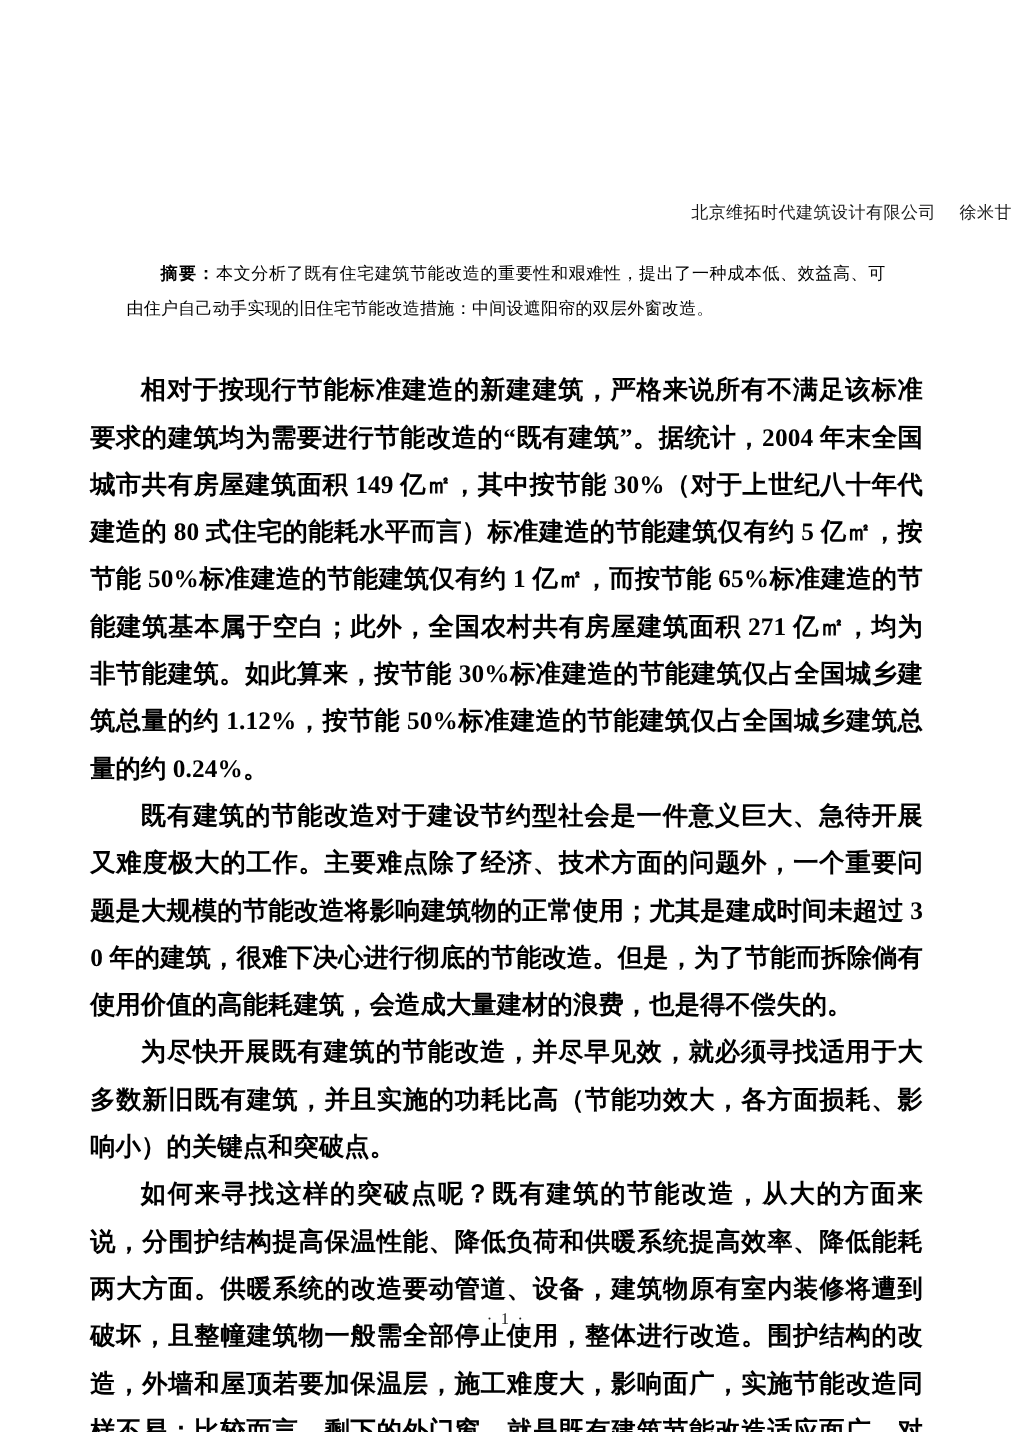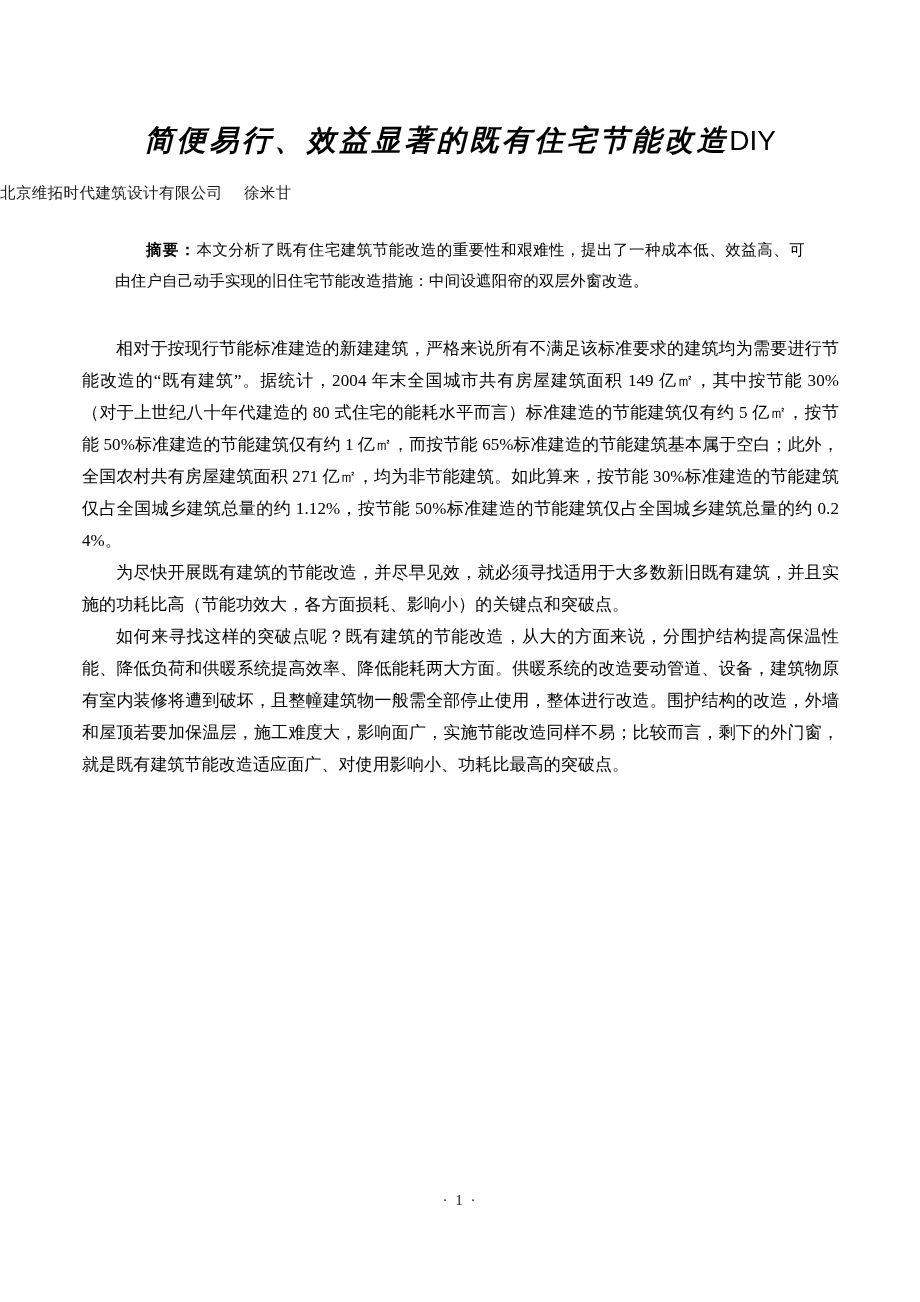--- a/index.html
+++ b/index.html
@@ -47,21 +47,21 @@
     font-weight: 400;
     letter-spacing: 0px;
     font-size: 28px;
   }
 
   .byline {
     position: absolute;
     left: 0;
     top: 183px;
     width: 920px;
-    text-align: left;
+    text-align: right;
     font-family: "Liberation Serif", "DejaVu Serif", serif;
     font-size: 15.5px;
     letter-spacing: 0.4px;
     color: #1a1a1a;
     white-space: pre;
   }
 
   
   .abstract {
     position: absolute;
@@ -82,55 +82,54 @@
 
   
   .body-text {
     position: absolute;
     left: 82px;
     top: 333px;
     width: 757px;
   }
   .body-text p {
     margin: 0;
-    font-size: 17px;
-    line-height: 32px;
+    font-size: 23px;
+    line-height: 43px;
     text-align: justify;
     text-justify: inter-ideograph;
     text-indent: 2em;
     letter-spacing: 0.1px;
     word-break: break-all;
+    font-weight: bold;
   }
 
   
   .footer {
     position: absolute;
     left: 0;
     top: 1192px;
     width: 920px;
     text-align: center;
     font-size: 15px;
     letter-spacing: 2px;
     color: #222;
   }
 </style>
 </head>
 <body>
 
 <div class="page">
 
-  <div class="title-block">
-    <div class="doc-title"><span>简便易行、效益显著的既有住宅节能改造</span><span class="latin">DIY</span></div>
-  </div>
 
   <div class="byline">北京维拓时代建筑设计有限公司     徐米甘</div>
 
   <div class="abstract"><span class="lead">摘要：</span><span>本文分析了既有住宅建筑节能改造的重要性和艰难性，提出了一种成本低、效益高、可由住户自己动手实现的旧住宅节能改造措施：中间设遮阳帘的双层外窗改造。</span></div>
 
   <div class="body-text">
     <p>相对于按现行节能标准建造的新建建筑，严格来说所有不满足该标准要求的建筑均为需要进行节能改造的“既有建筑”。据统计，2004 年末全国城市共有房屋建筑面积 149 亿㎡，其中按节能 30%（对于上世纪八十年代建造的 80 式住宅的能耗水平而言）标准建造的节能建筑仅有约 5 亿㎡，按节能 50%标准建造的节能建筑仅有约 1 亿㎡，而按节能 65%标准建造的节能建筑基本属于空白；此外，全国农村共有房屋建筑面积 271 亿㎡，均为非节能建筑。如此算来，按节能 30%标准建造的节能建筑仅占全国城乡建筑总量的约 1.12%，按节能 50%标准建造的节能建筑仅占全国城乡建筑总量的约 0.24%。</p>
+    <p>既有建筑的节能改造对于建设节约型社会是一件意义巨大、急待开展又难度极大的工作。主要难点除了经济、技术方面的问题外，一个重要问题是大规模的节能改造将影响建筑物的正常使用；尤其是建成时间未超过 30 年的建筑，很难下决心进行彻底的节能改造。但是，为了节能而拆除倘有使用价值的高能耗建筑，会造成大量建材的浪费，也是得不偿失的。</p>
     <p>为尽快开展既有建筑的节能改造，并尽早见效，就必须寻找适用于大多数新旧既有建筑，并且实施的功耗比高（节能功效大，各方面损耗、影响小）的关键点和突破点。</p>
     <p>如何来寻找这样的突破点呢？既有建筑的节能改造，从大的方面来说，分围护结构提高保温性能、降低负荷和供暖系统提高效率、降低能耗两大方面。供暖系统的改造要动管道、设备，建筑物原有室内装修将遭到破坏，且整幢建筑物一般需全部停止使用，整体进行改造。围护结构的改造，外墙和屋顶若要加保温层，施工难度大，影响面广，实施节能改造同样不易；比较而言，剩下的外门窗，就是既有建筑节能改造适应面广、对使用影响小、功耗比最高的突破点。</p>
   </div>
 
   <div class="footer">· 1 ·</div>
 
 </div>
 
 </body></html>

